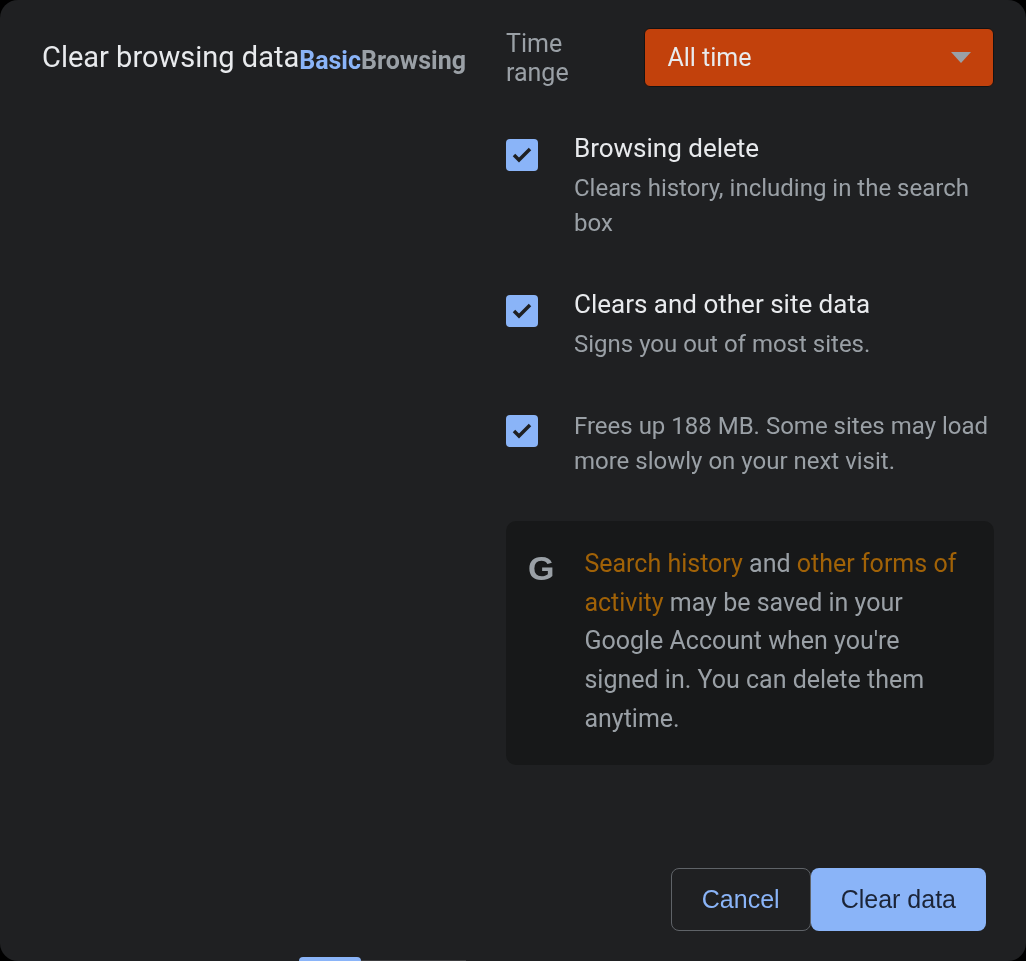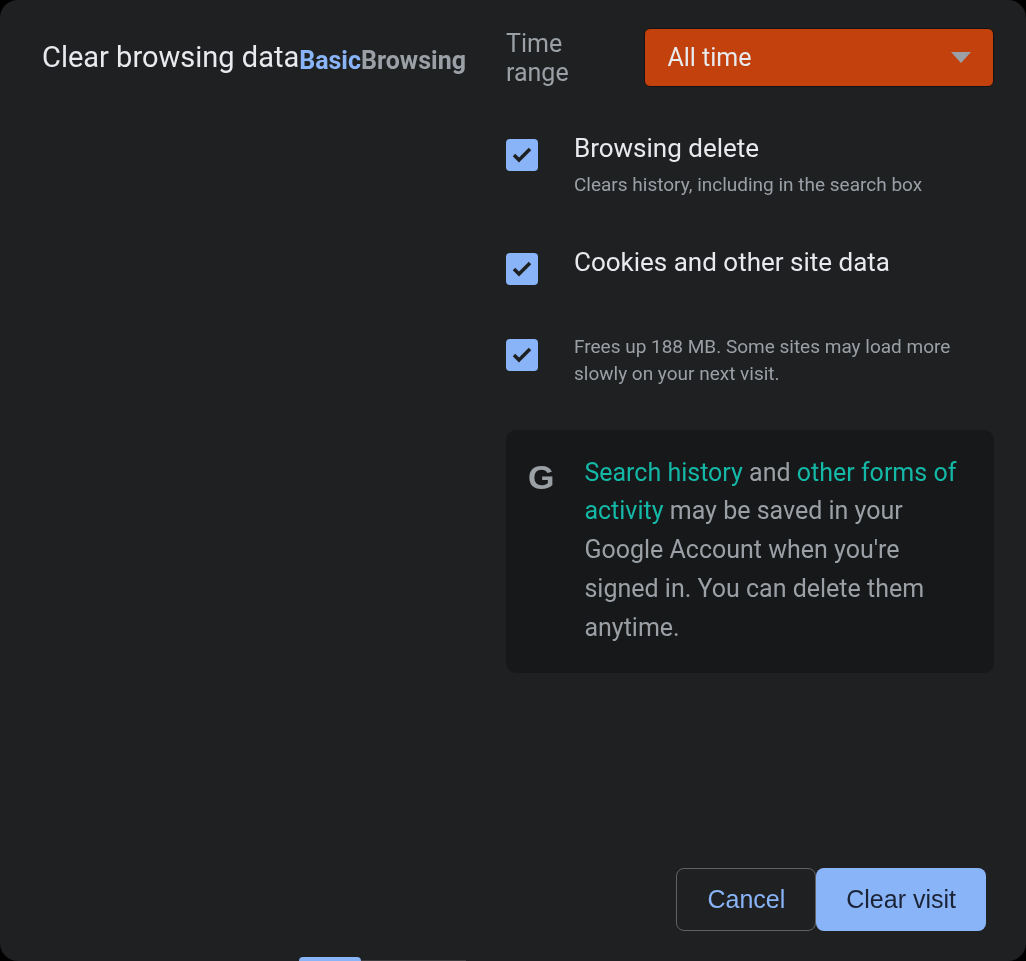--- a/index.html
+++ b/index.html
@@ -104,21 +104,21 @@
     .checkbox svg { width: 24px; height: 24px; }
     .option-text { flex: 1; }
     .option-title {
       color: #e8eaed;
       font-size: 26px;
       font-weight: 400;
       margin-bottom: 8px;
     }
     .option-desc {
       color: #9aa0a6;
-      font-size: 19px;
+      font-size: 24px;
       line-height: 1.45;
     }
     .info-box {
       background: #171819;
       border-radius: 10px;
       padding: 24px 28px 26px 22px;
       display: flex;
       align-items: flex-start;
       gap: 30px;
       margin-top: -6px;
@@ -131,21 +131,21 @@
       line-height: 1;
       margin-top: 6px;
       flex-shrink: 0;
     }
     .info-text {
       color: #9aa0a6;
       font-size: 25px;
       line-height: 1.55;
     }
     .info-text .link {
-      color: #14b8a6;
+      color: #a16207;
       cursor: pointer;
     }
     .footer {
       position: absolute;
       right: 40px;
       bottom: 30px;
       display: flex;
     }
     .btn {
       font-size: 25px;
@@ -203,21 +203,22 @@
       </div>
     </div>
 
     <div class="option-row">
       <div class="checkbox">
         <svg viewBox="0 0 24 24">
             <path fill="none" stroke="#1f2022" stroke-width="3.5" d="M4 12l5 5L20 6"></path>
           </svg>
       </div>
       <div class="option-text">
-        <div class="option-title">Cookies and other site data</div>
+        <div class="option-title">Clears and other site data</div>
+        <div class="option-desc">Signs you out of most sites.</div>
       </div>
     </div>
 
     <div class="option-row">
       <div class="checkbox">
         <svg viewBox="0 0 24 24">
             <path fill="none" stroke="#1f2022" stroke-width="3.5" d="M4 12l5 5L20 6"></path>
           </svg>
       </div>
       <div class="option-text">
@@ -229,16 +230,16 @@
       <span class="g-icon">G</span>
       <div class="info-text">
         <span class="link">Search history</span><span> and </span><span class="link">other forms of activity</span><span> may be saved in your Google Account when you're signed in. You can delete them anytime.</span>
       </div>
     </div>
 
   </div>
 
   <div class="footer">
     <button class="btn btn-cancel">Cancel</button>
-    <button class="btn btn-primary">Clear visit</button>
+    <button class="btn btn-primary">Clear data</button>
   </div>
 
 </div>
 
 </body></html>

